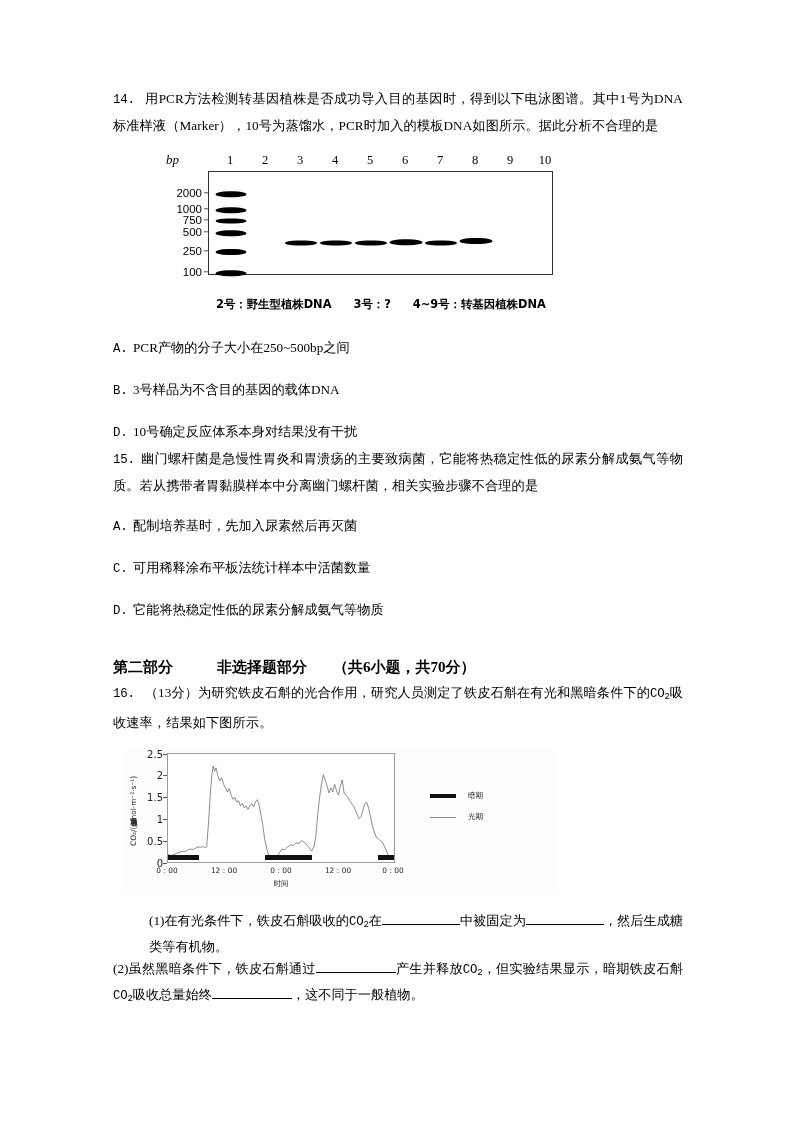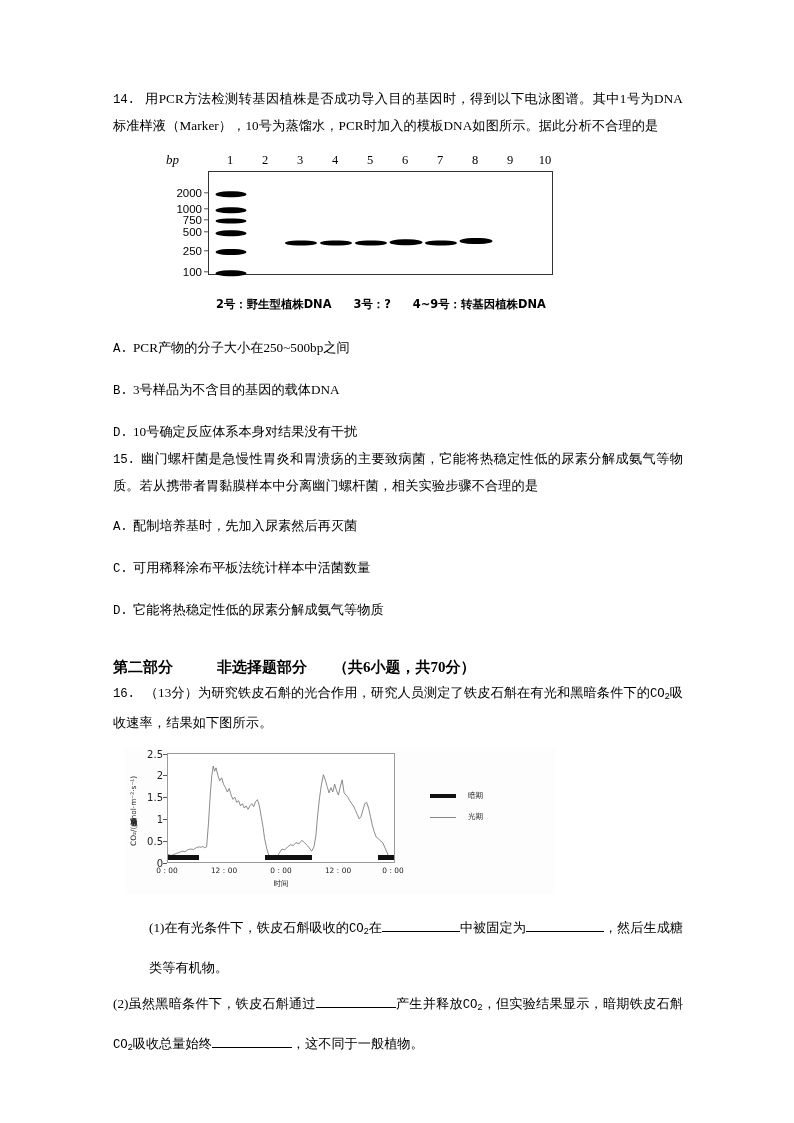--- a/index.html
+++ b/index.html
@@ -245,21 +245,21 @@
     width: 26px; height: 1px; background: #888; margin-right: 12px;
   }
 
   .blank {
     display: inline-block;
     border-bottom: 1px solid #000;
     vertical-align: baseline;
   }
   .sub-q {
     font-size: 13.2px;
-    line-height: 36px;
+    line-height: 22px;
     text-align: justify;
   }
   .indent { padding-left: 36px; }
 </style>
 </head>
 <body>
 
 <div class="page">
   <div class="content">
 

